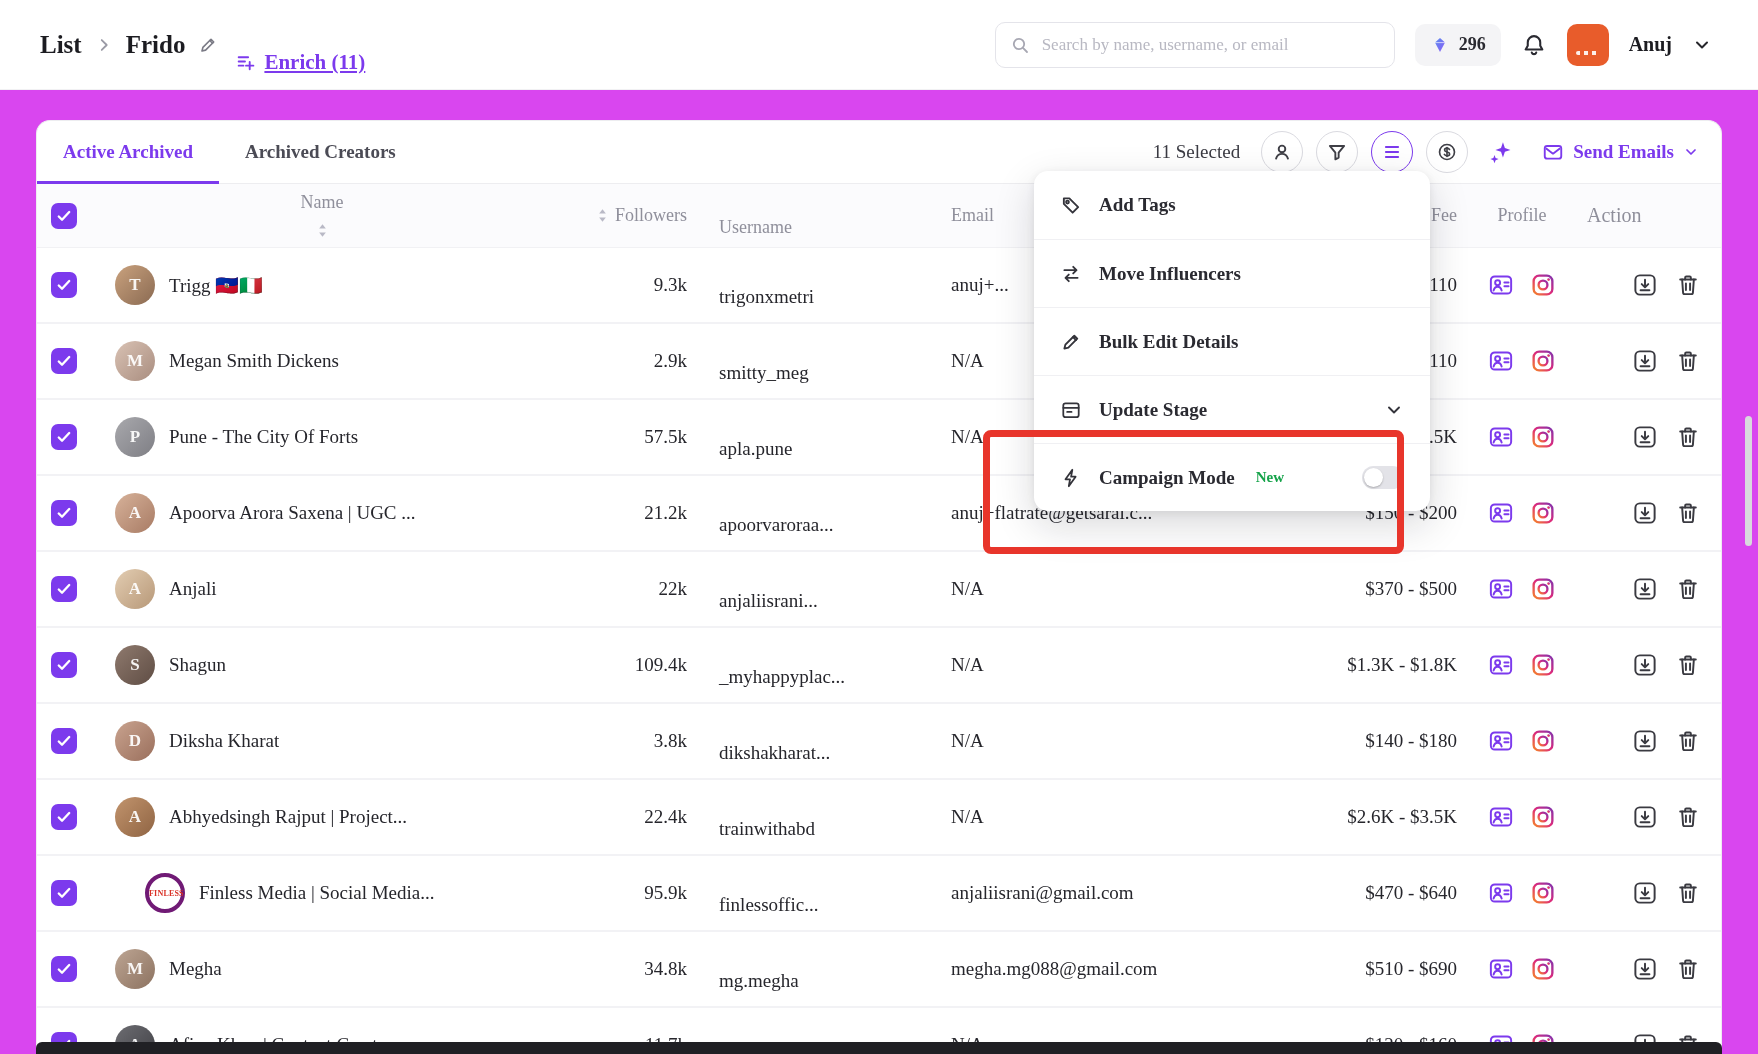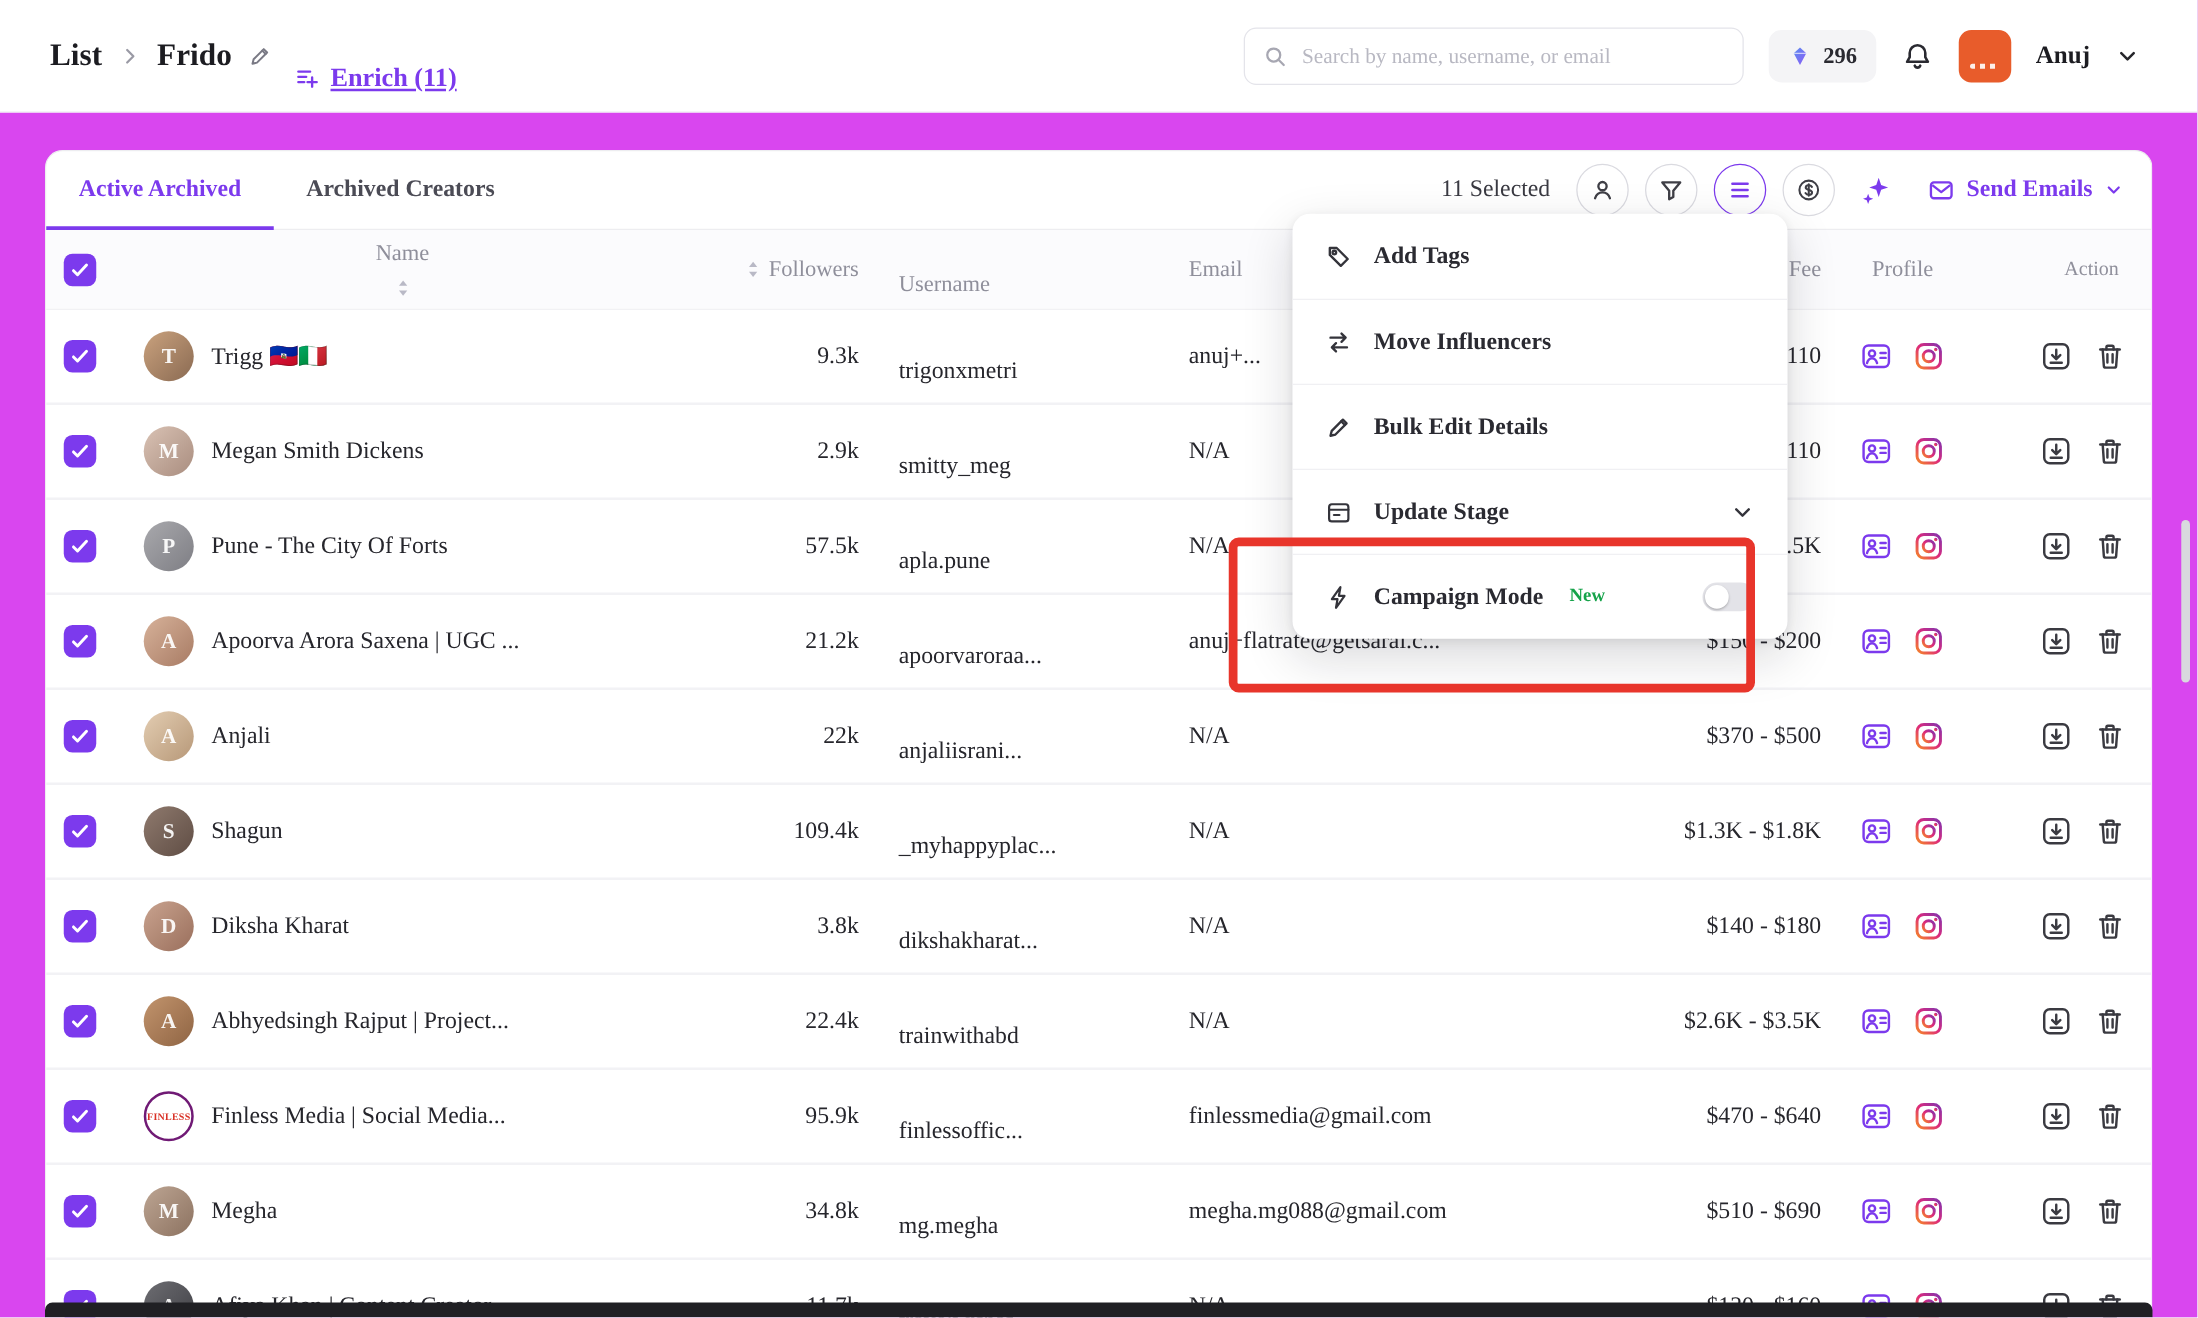--- a/index.html
+++ b/index.html
@@ -68,25 +68,25 @@
   .c-name{display:flex;align-items:center;gap:14px;padding-left:8px;min-width:0;}
   .thead .c-name{gap:9px;padding-left:10px;flex-direction:column;}
   .thead .c-followers{display:flex;justify-content:flex-end;align-items:center;gap:6px;}
   .trow .c-followers{text-align:right;}
   .c-username{padding-left:32px;white-space:nowrap;overflow:hidden;text-overflow:ellipsis;margin-top:23px;}
   .c-email{padding-left:24px;white-space:nowrap;overflow:hidden;text-overflow:ellipsis;}
   .c-fee{text-align:right;}
   .c-profile{display:flex;justify-content:center;gap:16px;}
   .thead .c-profile{justify-content:center;}
   .c-action{display:flex;justify-content:flex-end;gap:17px;padding-right:20px;}
-  .thead .c-action{font-size:16px;display:block;text-align:right;padding-right:26px;}
+  .thead .c-action{font-size:20px;display:block;text-align:left;padding-right:26px;}
   .checkbox{width:26px;height:26px;border-radius:7px;background:var(--accent);display:grid;place-items:center;cursor:pointer;}
   .avatar{width:40px;height:40px;border-radius:50%;flex-shrink:0;display:grid;place-items:center;
     font-weight:700;font-size:17px;color:rgba(255,255,255,.92);}
-  .avatar.logo{background:#fff;border:2px solid #701a75;color:#D93025;font-size:8px;font-weight:700;letter-spacing:.2px;}
+  .avatar.logo{background:#fff;border:4px solid #701a75;color:#D93025;font-size:8px;font-weight:700;letter-spacing:.2px;margin-left:30px;}
   .nm{white-space:nowrap;overflow:hidden;text-overflow:ellipsis;font-weight:500;}
   .sort{display:grid;place-items:center;cursor:pointer;}
   .act{cursor:pointer;display:grid;place-items:center;}
 
   
   .menu{position:absolute;left:1034px;top:171px;width:396px;background:#fff;border-radius:14px;
     box-shadow:0 14px 40px rgba(18,18,28,.16),0 2px 8px rgba(18,18,28,.08);z-index:40;overflow:hidden;}
   .menu-item{height:68px;display:flex;align-items:center;gap:17px;padding:0 26px;
     font-size:19px;font-weight:600;color:#2A2A31;border-top:1px solid var(--line);cursor:pointer;}
   .menu-item:first-child{border-top:none;}
@@ -691,21 +691,21 @@
                 <path d="M4.2 10.6l3.6 3.6 8-8.6"></path>
               </svg>
       </span>
     </div>
     <div class="c-name">
       <span class="avatar logo">FINLESS</span>
       <span class="nm">Finless Media | Social Media...</span>
     </div>
     <div class="c-followers">95.9k</div>
     <div class="c-username">finlessoffic...</div>
-    <div class="c-email">finlessmedia@gmail.com</div>
+    <div class="c-email">anjaliisrani@gmail.com</div>
     <div class="c-fee">$470 - $640</div>
     <div class="c-profile">
       <span class="act">
         <svg width="26" height="26" viewBox="0 0 20 20" fill="none" stroke="#7C3AED" stroke-width="1.5" stroke-linecap="round">
                 <rect x="2.2" y="3.4" width="15.6" height="13.2" rx="3"></rect>
                 <circle cx="7.4" cy="8.3" r="1.9"></circle>
                 <path d="M4.3 14.2c.5-1.9 1.7-2.9 3.1-2.9s2.6 1 3.1 2.9"></path>
                 <path d="M12.6 8h3.2M12.6 11h3.2"></path>
               </svg>
       </span>

